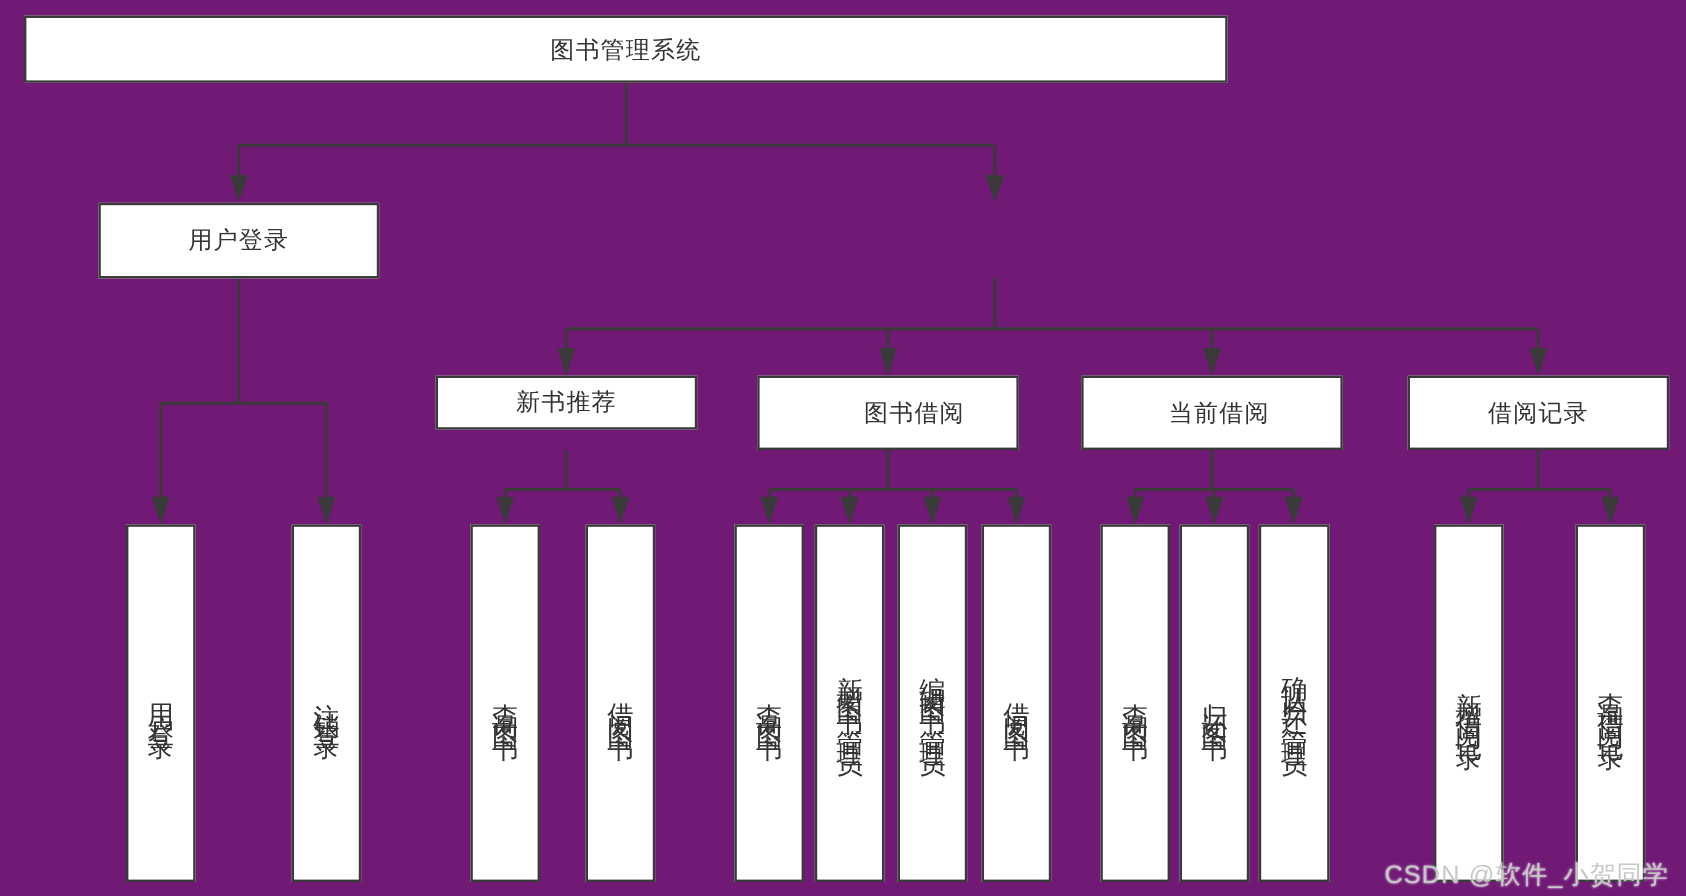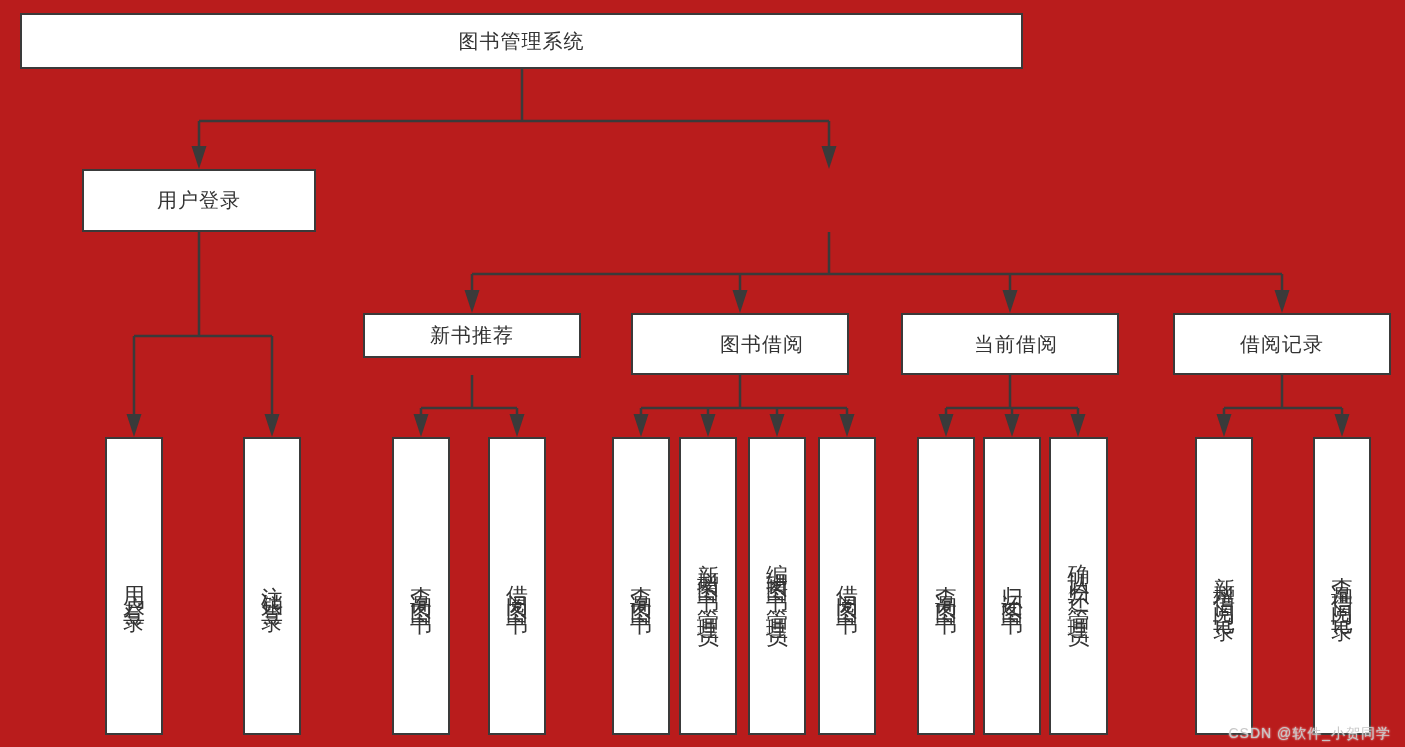--- a/index.html
+++ b/index.html
@@ -5,21 +5,21 @@
   html, body {
     margin: 0;
     padding: 0;
     background: #ffffff;
     font-family: "Liberation Sans", "DejaVu Sans", sans-serif;
   }
   .canvas {
     position: relative;
     width: 1405px;
     height: 747px;
-    background: #b91c1c;
+    background: #701a75;
     overflow: hidden;
   }
   .connectors {
     position: absolute;
     left: 0;
     top: 0;
     z-index: 1;
   }
   .node {
     position: absolute;
@@ -59,21 +59,21 @@
   #l-borrow2     { left: 818px;  }
   #l-query3      { left: 917px;  }
   #l-return      { left: 983px;  }
   #l-confirm     { left: 1049px; width: 59px; }
   #l-addrec      { left: 1195px; }
   #l-queryrec    { left: 1313px; }
   .watermark {
     position: absolute;
     right: 14px;
     bottom: 4px;
-    font-size: 14px;
+    font-size: 21px;
     color: #c7c7c7;
     letter-spacing: 1px;
     z-index: 5;
     text-shadow: 0 0 2px #ffffff;
   }
 </style>
 </head>
 <body>
 
 <div class="canvas">

